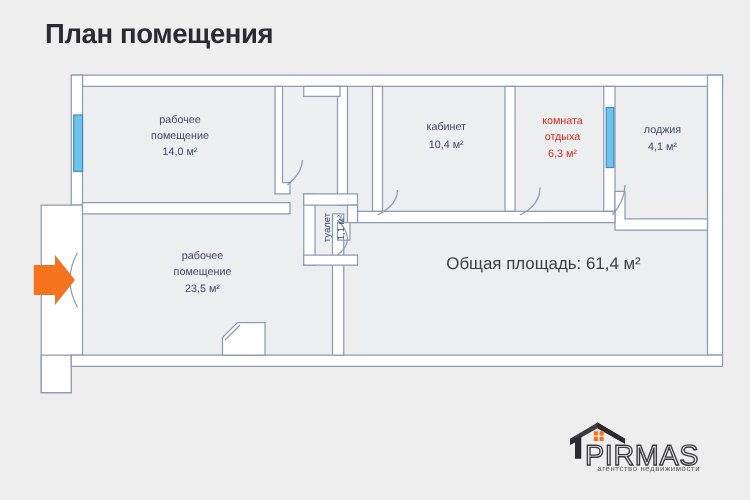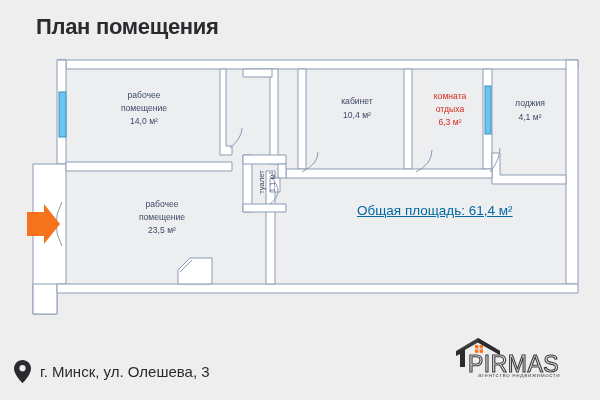--- a/index.html
+++ b/index.html
@@ -35,23 +35,22 @@
     left: 0;
     top: 52px;
     width: 486px;
     height: 290px;
   }
   .total-area {
     position: absolute;
     left: 357px;
     top: 203px;
     font-size: 13.5px;
-    color: #0369a1;
+    color: #404040;
     white-space: nowrap;
-    text-decoration: underline;
   }
   .footer-address {
     position: absolute;
     left: 14px;
     top: 360px;
     display: flex;
     align-items: center;
     gap: 9px;
   }
   .addr-text {
@@ -229,27 +228,20 @@
 
       <g>
         <path d="M 27 160 L 44 160 L 44 152 L 60 172 L 44 192 L 44 184 L 27 184 Z" fill="#f4731c"></path>
       </g>
 
     </svg>
   </div>
 
   <div class="total-area">Общая площадь: 61,4 м²</div>
 
-  <div class="footer-address">
-    <svg class="pin-icon" viewBox="0 0 17 23">
-      <path d="M8.5 0 C3.8 0 0 3.8 0 8.5 C0 15 8.5 23 8.5 23 C8.5 23 17 15 17 8.5 C17 3.8 13.2 0 8.5 0 Z" fill="#2b2b2f"></path>
-      <circle cx="8.5" cy="8.2" r="3.1" fill="#eeeeee"></circle>
-    </svg>
-    <span class="addr-text">г. Минск, ул. Олешева, 3</span>
-  </div>
 
   <div class="logo">
     <svg viewBox="0 0 134 42" width="134" height="42">
 
       <g>
         <path d="M4 15 L26 2 L48 15 L48 19 L26 6.5 L4 19 Z" fill="#3c3c40"></path>
         <path d="M26 2 L48 15 L48 19 L26 6.5 Z" fill="#2b2b2f"></path>
         <rect x="23" y="9" width="3.4" height="3.4" fill="#f4731c"></rect>
         <rect x="27.6" y="9" width="3.4" height="3.4" fill="#f4731c"></rect>
         <rect x="23" y="13.4" width="3.4" height="3.4" fill="#f4731c"></rect>

